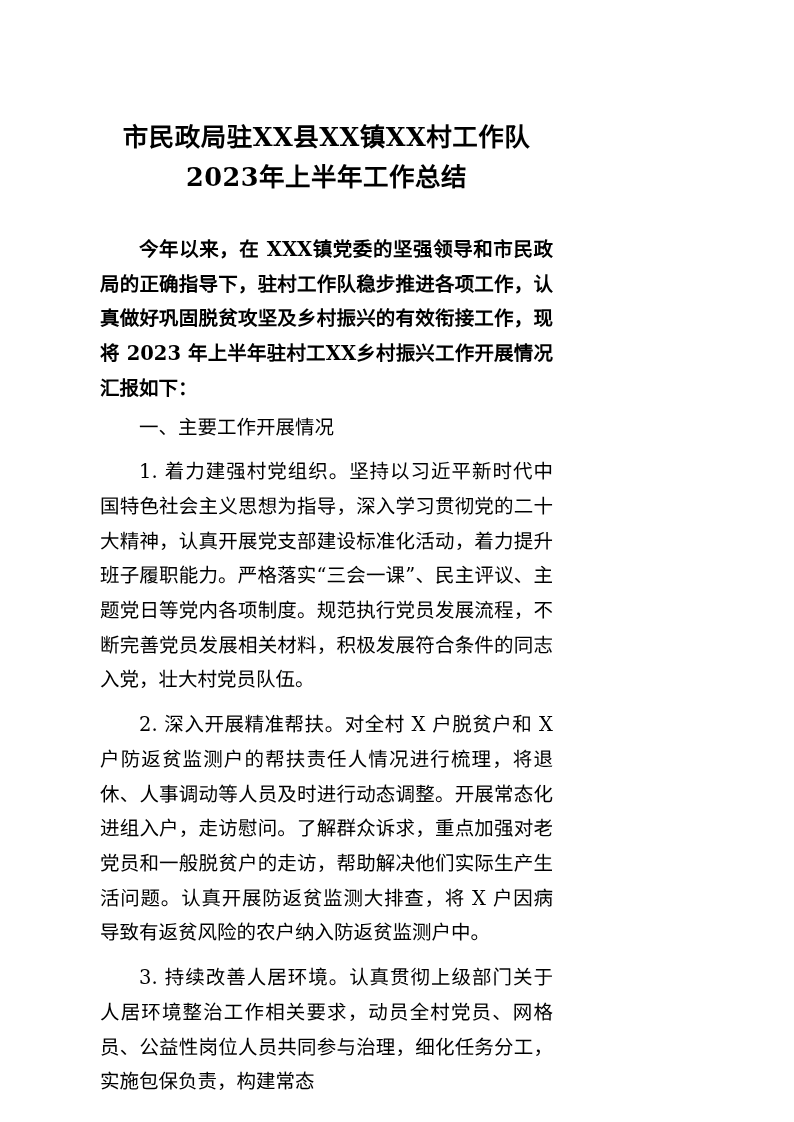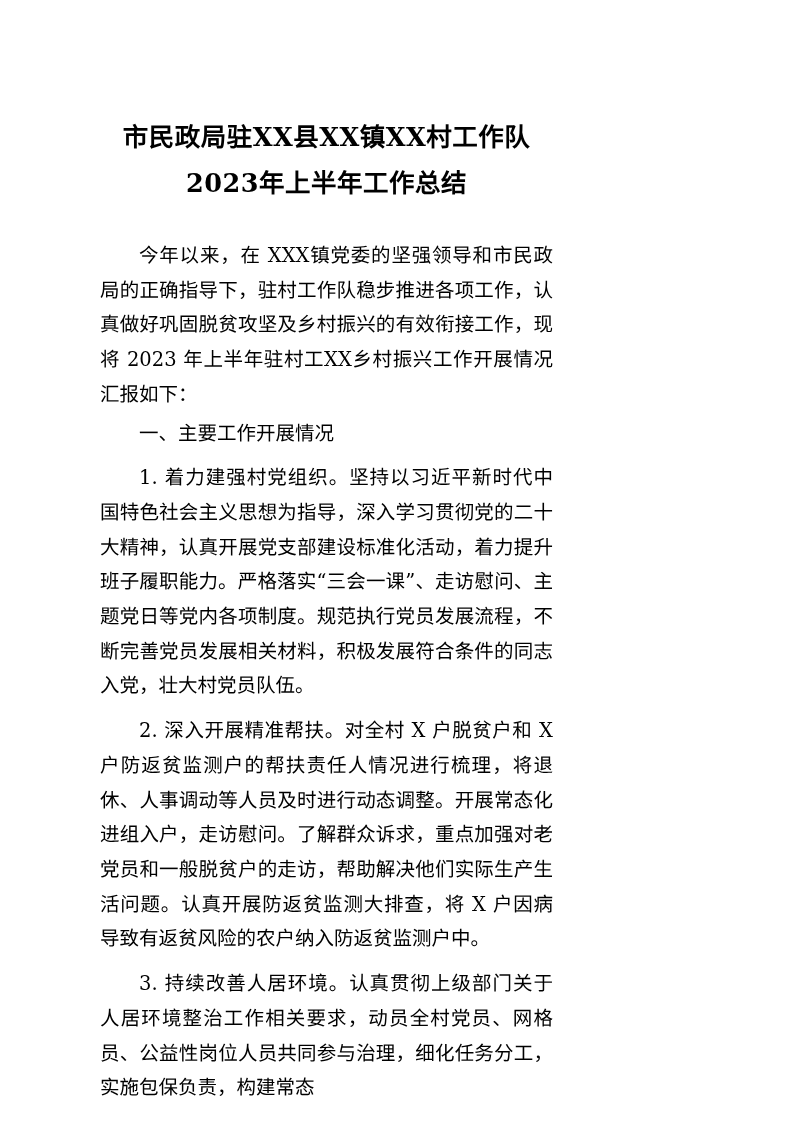--- a/index.html
+++ b/index.html
@@ -27,33 +27,33 @@
     text-align: center;
     font-size: 25.5px;
     font-weight: bold;
     line-height: 1.55;
     letter-spacing: 0.5px;
     margin: 0 0 2px 0;
     font-family: "DejaVu Serif", "Liberation Serif", serif;
   }
   .doc-title .line2 {
     display: block;
-    margin-top: 6px;
   }
   .body-block {
     margin-top: 36px;
   }
   p.para {
     margin: 0 0 2px 0;
     font-size: 19.5px;
     line-height: 1.78;
     text-align: justify;
     text-justify: inter-ideograph;
     text-indent: 2em;
     font-family: "DejaVu Serif", "Liberation Serif", serif;
+    font-weight: bold;
   }
   p.heading-num {
     margin: 4px 0 2px 0;
     font-size: 19.5px;
     line-height: 1.78;
     text-indent: 2em;
     font-family: Liberation Serif, serif;
   }
   p.item {
     margin: 10px 0 2px 0;
@@ -77,21 +77,21 @@
     <span class="line2">2023年上半年工作总结</span>
   </h1>
 
   <div class="body-block">
 
     <p class="para">今年以来，在 XXX镇党委的坚强领导和市民政局的正确指导下，驻村工作队稳步推进各项工作，认真做好巩固脱贫攻坚及乡村振兴的有效衔接工作，现将 2023 年上半年驻村工XX乡村振兴工作开展情况汇报如下：</p>
 
     <p class="heading-num">一、主要工作开展情况</p>
 
     <p class="item">
-      <span class="item-label">1. 着力建强村党组织。</span><span>坚持以习近平新时代中国特色社会主义思想为指导，深入学习贯彻党的二十大精神，认真开展党支部建设标准化活动，着力提升班子履职能力。严格落实“三会一课”、走访慰问、主题党日等党内各项制度。规范执行党员发展流程，不断完善党员发展相关材料，积极发展符合条件的同志入党，壮大村党员队伍。</span>
+      <span class="item-label">1. 着力建强村党组织。</span><span>坚持以习近平新时代中国特色社会主义思想为指导，深入学习贯彻党的二十大精神，认真开展党支部建设标准化活动，着力提升班子履职能力。严格落实“三会一课”、民主评议、主题党日等党内各项制度。规范执行党员发展流程，不断完善党员发展相关材料，积极发展符合条件的同志入党，壮大村党员队伍。</span>
     </p>
 
     <p class="item">
       <span class="item-label">2. 深入开展精准帮扶。</span><span>对全村 X 户脱贫户和 X 户防返贫监测户的帮扶责任人情况进行梳理，将退休、人事调动等人员及时进行动态调整。开展常态化进组入户，走访慰问。了解群众诉求，重点加强对老党员和一般脱贫户的走访，帮助解决他们实际生产生活问题。认真开展防返贫监测大排查，将 X 户因病导致有返贫风险的农户纳入防返贫监测户中。</span>
     </p>
 
     <p class="item">
       <span class="item-label">3. 持续改善人居环境。</span><span>认真贯彻上级部门关于人居环境整治工作相关要求，动员全村党员、网格员、公益性岗位人员共同参与治理，细化任务分工，实施包保负责，构建常态</span>
     </p>
 

